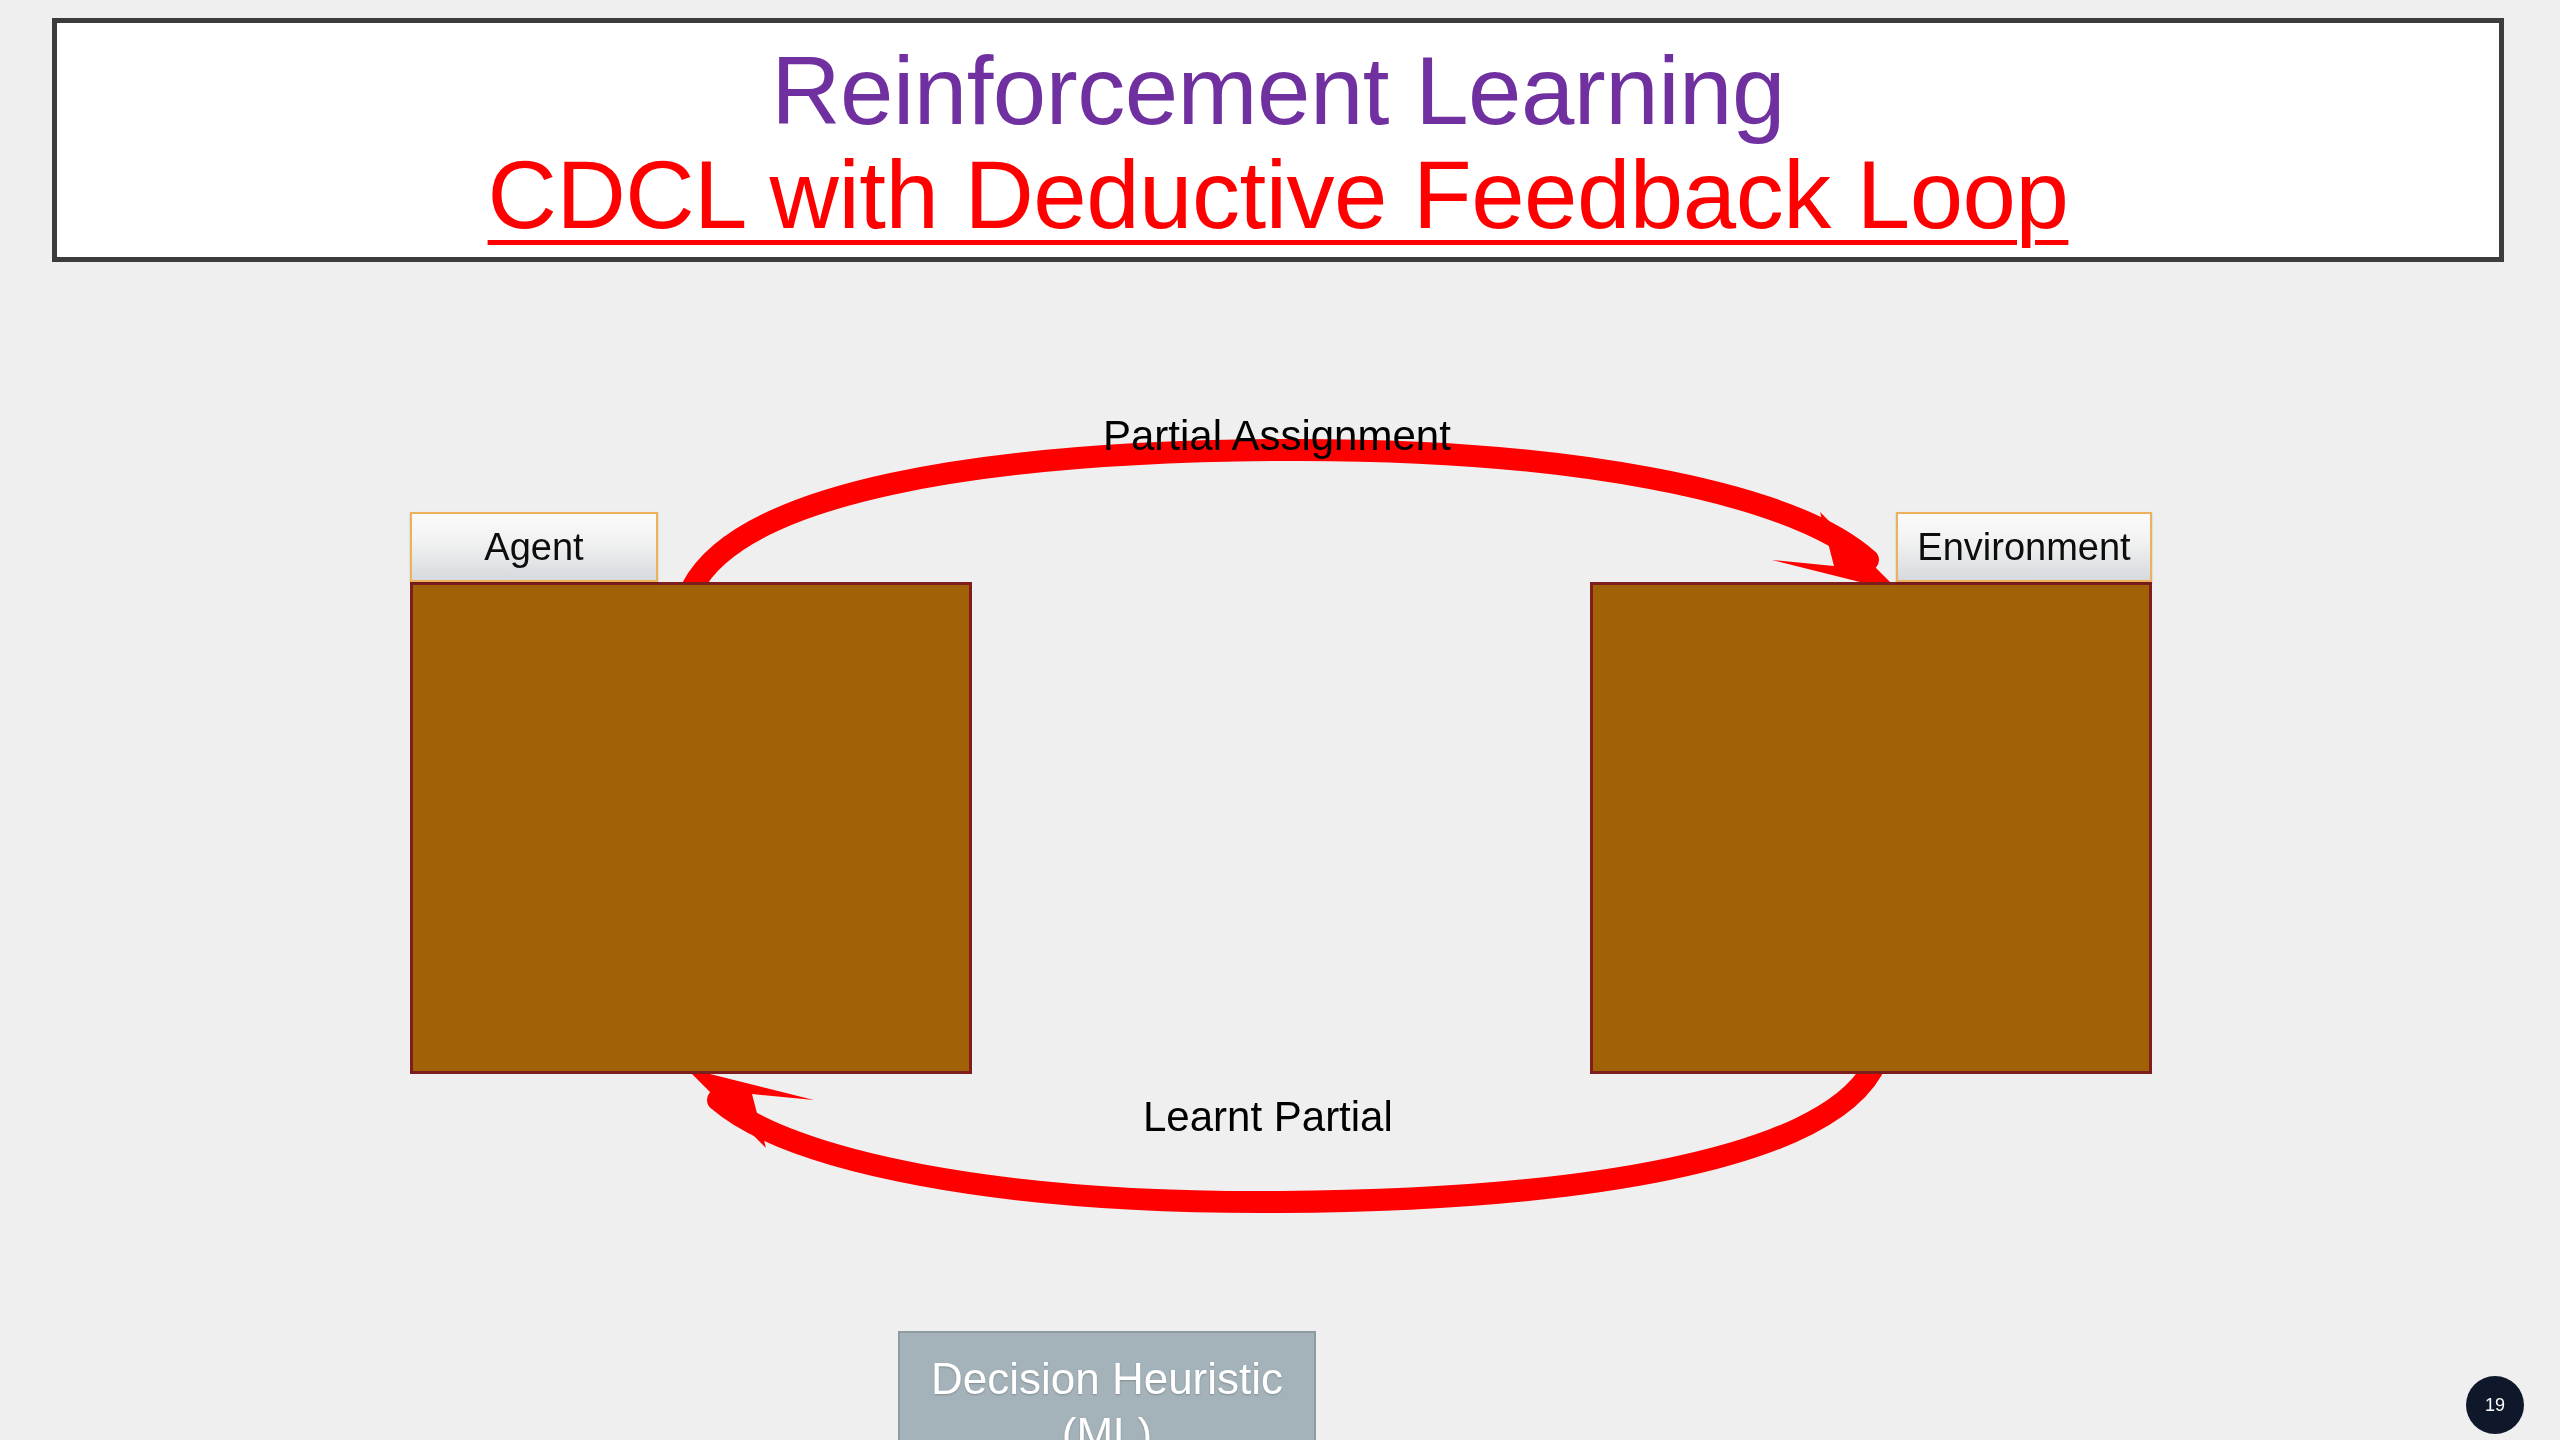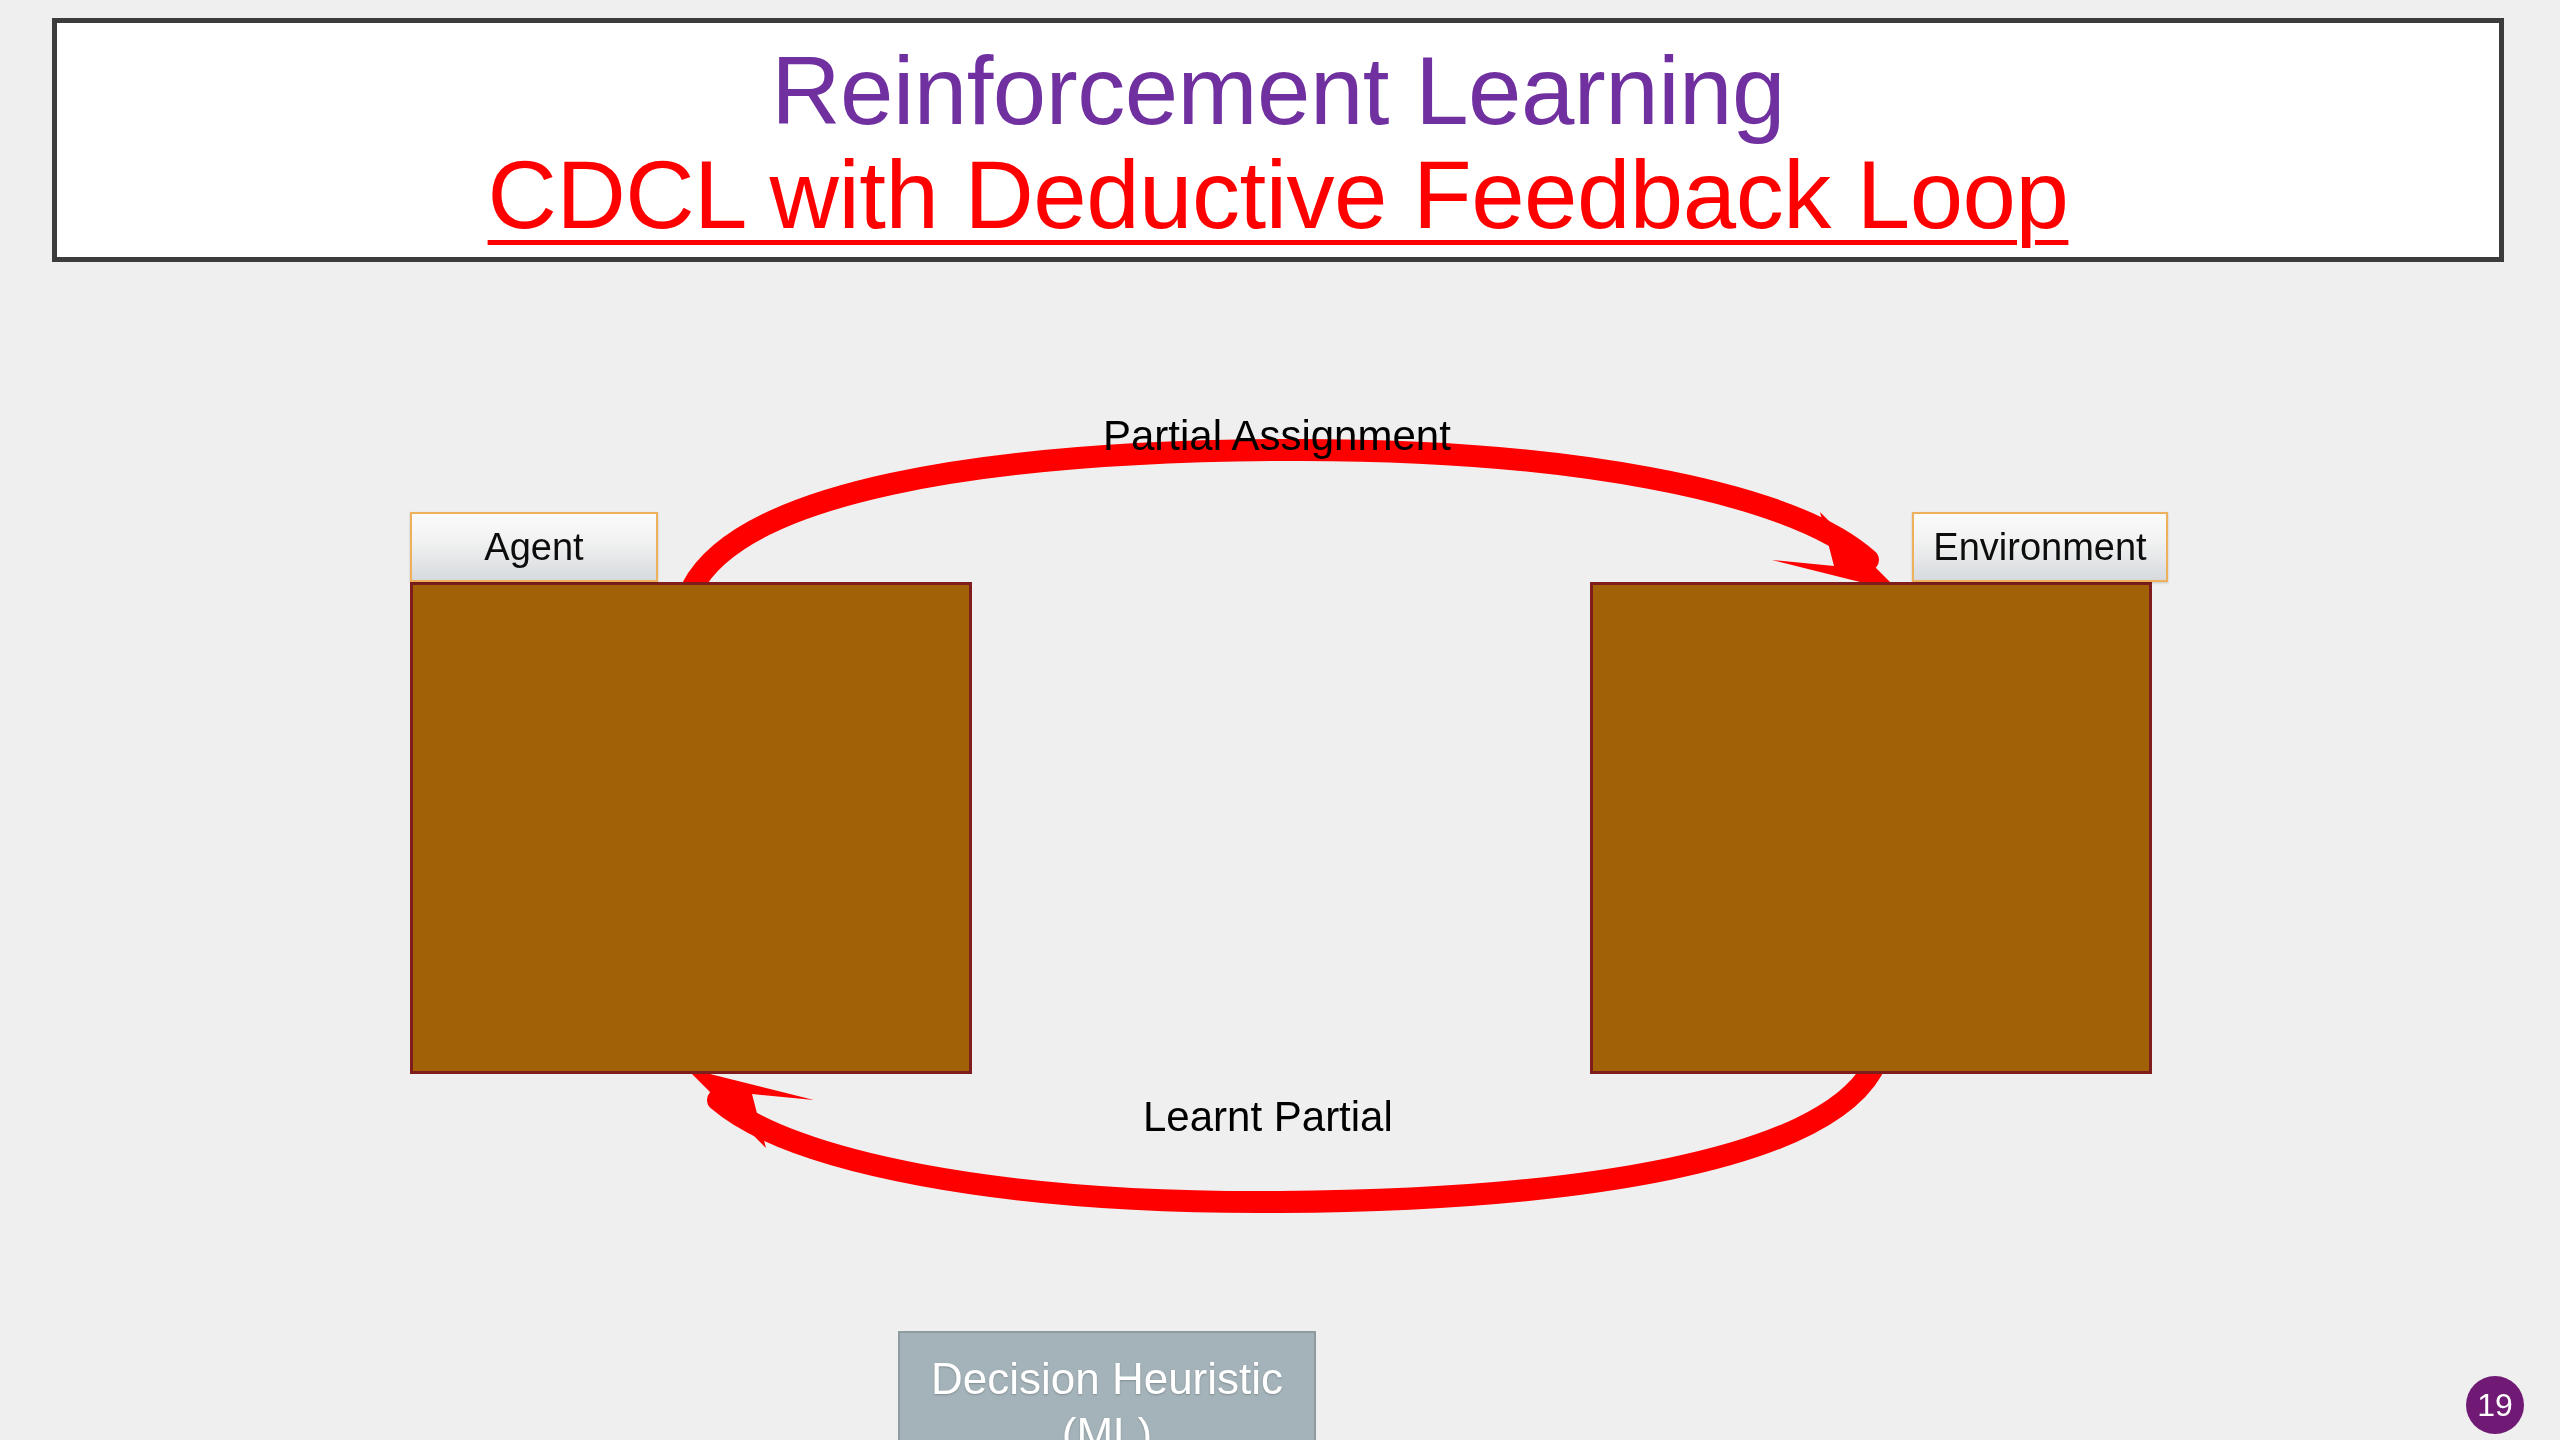--- a/index.html
+++ b/index.html
@@ -100,21 +100,20 @@
   }
   #agent-tab {
     left: 410px;
     top: 512px;
     width: 248px;
   }
   #environment-tab {
     left: 1896px;
     top: 512px;
     width: 256px;
-    margin-left: 16px;
   }
 
   
   .inner-box {
     position: absolute;
     box-sizing: border-box;
     display: flex;
     flex-direction: column;
     align-items: center;
     justify-content: center;
@@ -151,26 +150,26 @@
   }
 
   
   #page-number-badge {
     position: absolute;
     left: 2466px;
     top: 1376px;
     width: 58px;
     height: 58px;
     border-radius: 50%;
-    background: #701a75;
+    background: #0f172a;
     display: flex;
     align-items: center;
     justify-content: center;
     color: #ffffff;
-    font-size: 32px;
+    font-size: 18px;
   }
 </style>
 </head>
 <body>
 
 <div id="title-box">
   <div id="title-line-2">Reinforcement Learning</div>
   <div id="title-line-1">CDCL with Deductive Feedback Loop</div>
 </div>
 

